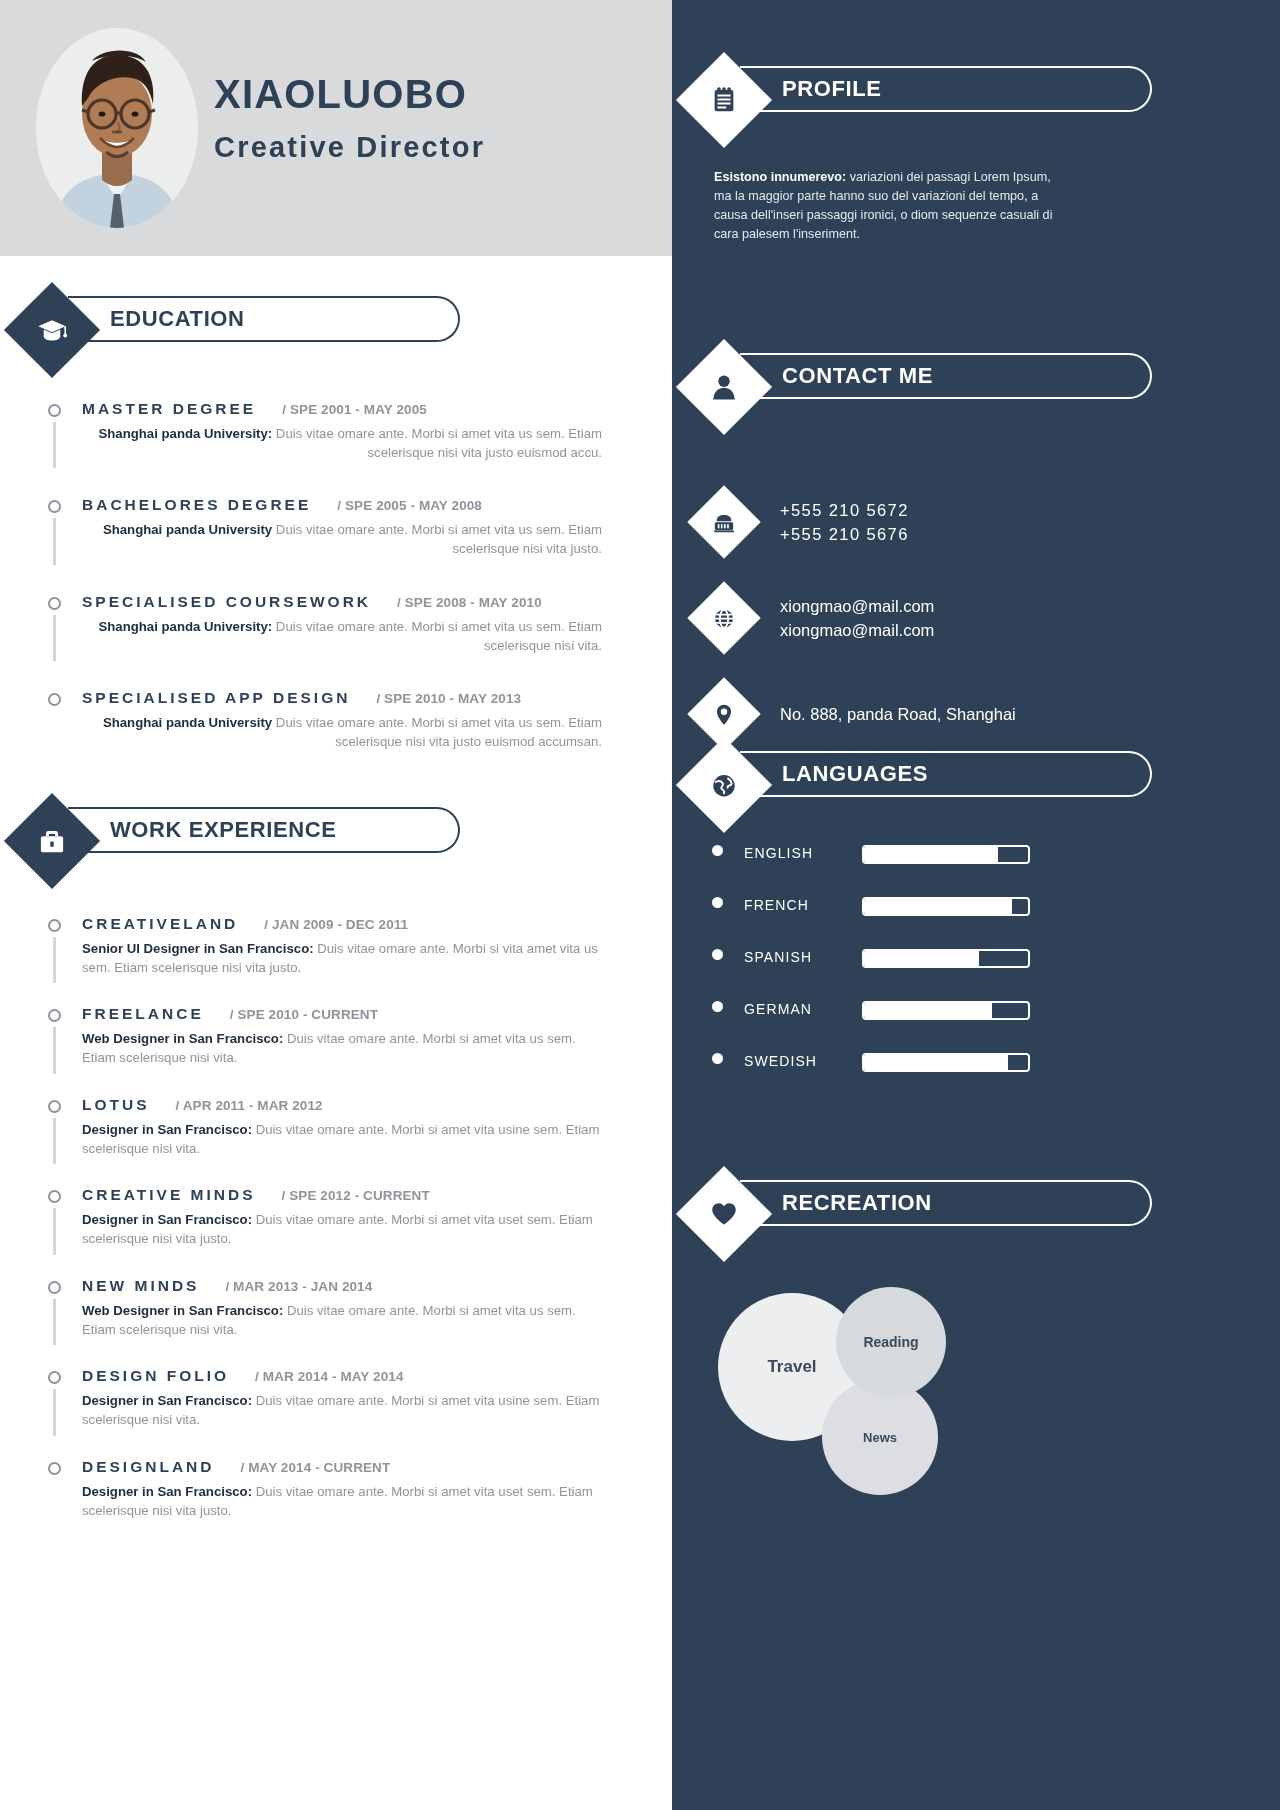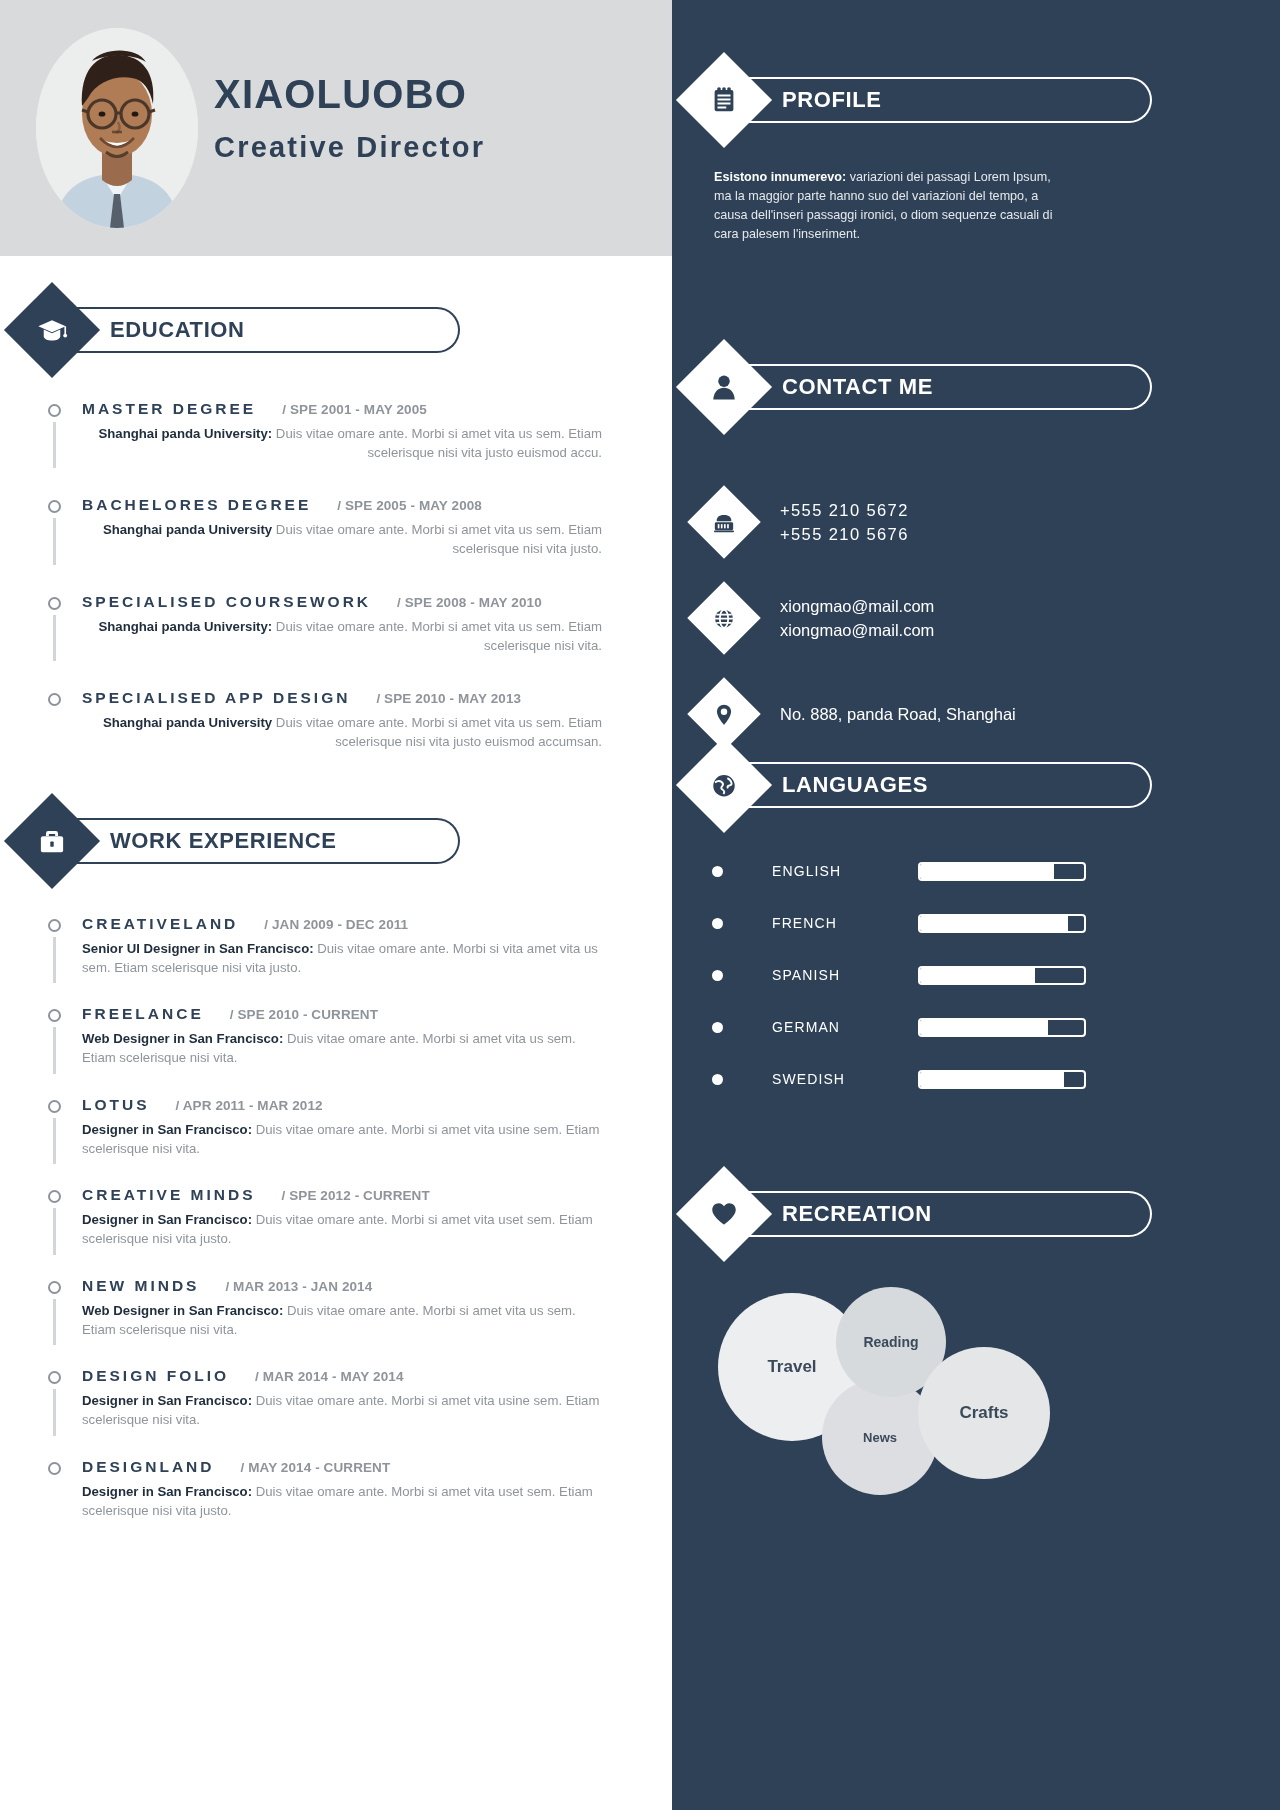--- a/index.html
+++ b/index.html
@@ -33,21 +33,21 @@
   .name {
     font-size:40px; font-weight:bold; color:#2e4157;
     letter-spacing:1.2px; line-height:1.1;
   }
   .role {
     font-size:29px; font-weight:bold; color:#2e4157;
     letter-spacing:2.2px; margin-top:16px; line-height:1.1;
   }
 
   
-  .sec-head { position:absolute; display:flex; align-items:center; }
+  .sec-head { position:absolute; display:flex; }
   .diamond {
     width:68px; height:68px; transform:rotate(45deg);
     display:flex; align-items:center; justify-content:center;
     flex:0 0 auto; position:relative; z-index:3;
   }
   .diamond .gl { transform:rotate(-45deg); display:flex; align-items:center; justify-content:center; }
   .diamond.dark { background:#2e4157; }
   .diamond.light { background:#ffffff; }
   .frame {
     position:relative; height:46px; margin-left:-18px;
@@ -102,21 +102,21 @@
   .c-ico {
     width:52px; height:52px; transform:rotate(45deg); background:#ffffff;
     display:flex; align-items:center; justify-content:center; flex:0 0 auto;
   }
   .c-ico .gl { transform:rotate(-45deg); display:flex; }
   .c-txt { margin-left:30px; color:#ffffff; font-size:16.5px; line-height:1.48; }
   .c-txt.mono { letter-spacing:1.4px; }
 
   
   .lang-list { position:absolute; left:712px; top:845px; width:340px; }
-  .l-row { display:flex; align-items:center; height:52px;gap:28px; }
+  .l-row { display:flex; align-items:flex-start; height:52px; }
   .l-dot { width:11px; height:11px; border-radius:50%; background:#ffffff; flex:0 0 auto; }
   .l-name {
     color:#ffffff; font-size:14px; letter-spacing:1.1px;
     margin-left:21px; width:118px; flex:0 0 auto;
   }
   .l-bar {
     position:relative; width:168px; height:19px; border-radius:4px;
     background:#2e4157; border:2px solid #ffffff; overflow:hidden; flex:0 0 auto;
   }
   .l-fill { position:absolute; left:0; top:0; bottom:0; background:#ffffff; }
@@ -328,21 +328,20 @@
     </div>
     <div class="frame light" style="width:412px;">
       <span class="title">RECREATION</span>
     </div>
   </div>
 
   <div class="rec-wrap" id="rec-wrap">
       <div class="circ" style="left: 18px; top: 18px; width: 148px; height: 148px; background: rgb(237, 238, 239); font-size: 17px;">Travel</div>
       <div class="circ" style="left: 122px; top: 104px; width: 116px; height: 116px; background: rgb(220, 222, 225); font-size: 13px;">News</div>
       <div class="circ" style="left: 136px; top: 12px; width: 110px; height: 110px; background: rgb(215, 218, 221); font-size: 14px;">Reading</div>
-      <div class="circ" style="left: 218px; top: 72px; width: 132px; height: 132px; background: rgb(228, 230, 232); font-size: 17px;">Crafts</div>
     </div>
 
   <div class="sec-head" style="left:18px; top:296px;">
     <div class="diamond dark">
       <span class="gl">
         <svg width="31" height="31" viewBox="0 0 24 24" fill="#ffffff">
           <path d="M12 4 L22.6 8.6 L12 13.2 L1.4 8.6 Z"></path>
           <path d="M5.6 11 L5.6 16.2 C5.6 18.2 8.6 19.6 12 19.6 C15.4 19.6 18.4 18.2 18.4 16.2 L18.4 11 L12 13.9 Z"></path>
           <rect x="21.6" y="8.6" width="1.3" height="6.4"></rect>
           <circle cx="22.2" cy="15.8" r="1.5"></circle>

